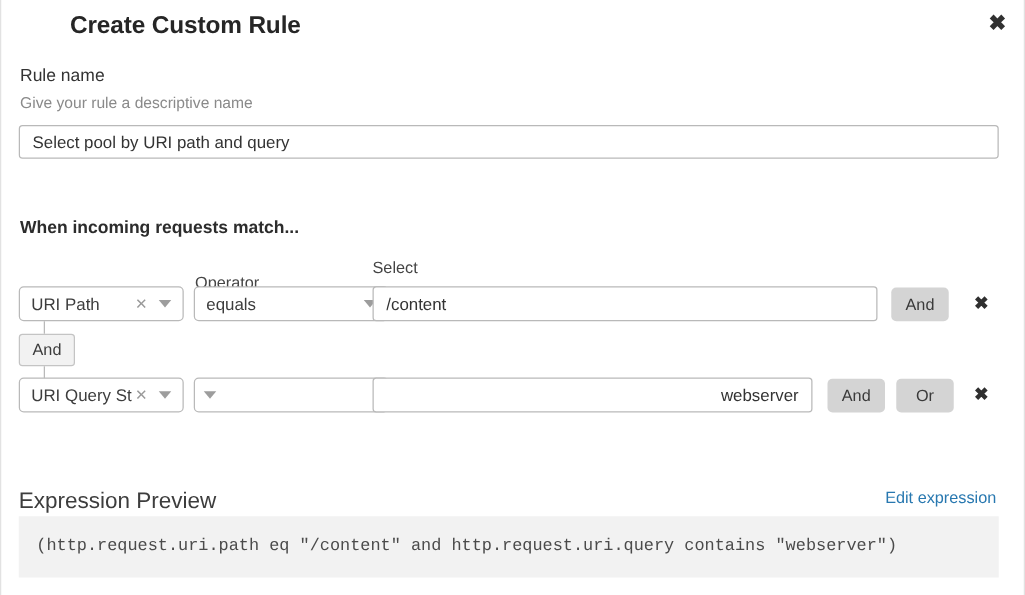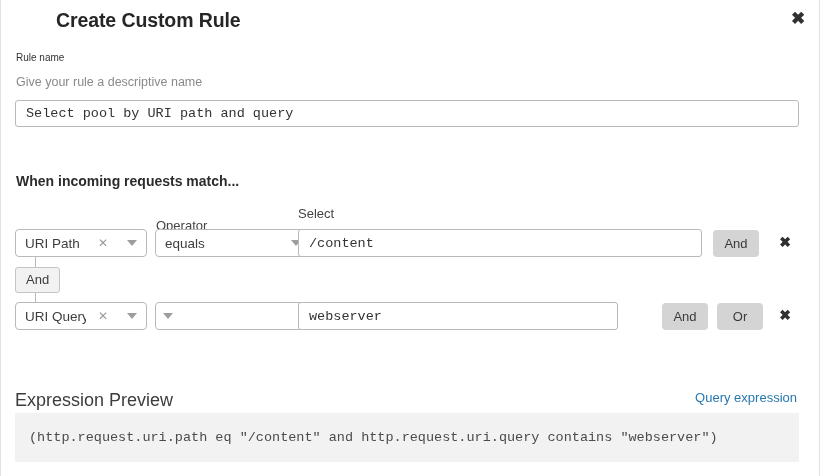--- a/index.html
+++ b/index.html
@@ -46,39 +46,39 @@
     color: #313131;
     font-size: 17px;
     font-weight: bold;
     line-height: 1;
     user-select: none;
   }
 
   
   .label-strong {
     position: absolute;
-    font-size: 10px;
+    font-size: 14px;
     color: #333333;
     font-weight: normal;
   }
   .label-muted {
     position: absolute;
     font-size: 12.5px;
     color: #8a8a8a;
   }
   #rule-name-label { left: 15px; top: 52px; }
   #rule-name-help  { left: 15px; top: 75px; }
 
   .text-input {
     position: absolute;
     box-sizing: border-box;
     border: 1px solid #b9b9b9;
     border-radius: 3px;
     background: #ffffff;
-    font-family: Liberation Mono, monospace;
+    font-family: Liberation Sans, sans-serif;
     font-size: 13.5px;
     color: #333333;
     padding: 0 10px;
     outline: none;
   }
   #rule-name-input {
     left: 14px;
     top: 100px;
     width: 784px;
     height: 27px;
@@ -113,21 +113,20 @@
   .select-box {
     position: absolute;
     box-sizing: border-box;
     height: 28px;
     border: 1px solid #b9b9b9;
     border-radius: 4px;
     background: #ffffff;
     display: flex;
     align-items: center;
     cursor: pointer;
-    gap: 10px;
   }
   .select-label {
     flex: 1 1 auto;
     font-size: 13.5px;
     color: #3d3d3d;
     padding-left: 9px;
     white-space: nowrap;
     overflow: hidden;
   }
   .select-clear {
@@ -151,21 +150,21 @@
   .field-select    { left: 14px;  width: 132px; }
   .operator-select { left: 154px; width: 156px; }
 
   .value-input {
     position: absolute;
     top: 0;
     height: 28px;
     left: 297px;
   }
   #value-input-1 { width: 404px; }
-  #value-input-2 { width: 320px; }
+  #value-input-2 { width: 352px; text-align: right; }
 
   .conj-btn {
     position: absolute;
     top: 0;
     height: 27px;
     min-width: 46px;
     box-sizing: border-box;
     background: #d4d4d4;
     border: none;
     border-radius: 4px;
@@ -317,18 +316,18 @@
     <div class="select-box operator-select">
       <span class="caret"></span>
     </div>
     <input class="text-input value-input" id="value-input-2" type="text" value="webserver" style="">
     <button class="conj-btn" id="and-btn-2">And</button>
     <button class="conj-btn" id="or-btn-2">Or</button>
     <div class="delete-row" id="delete-row-2">✖</div>
   </div>
 
   <div id="expr-label">Expression Preview</div>
-  <a id="edit-expression" href="#">Query expression</a>
+  <a id="edit-expression" href="#">Edit expression</a>
   <div id="expr-box">
     <span id="expr-code">(http.request.uri.path eq "/content" and http.request.uri.query contains "webserver")</span>
   </div>
 
 </div>
 
 </body></html>

